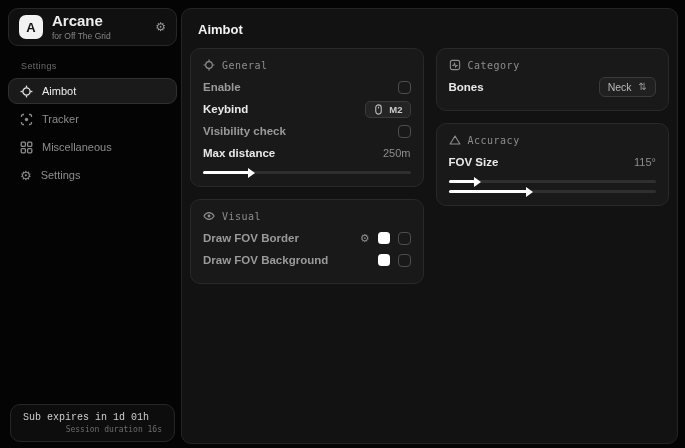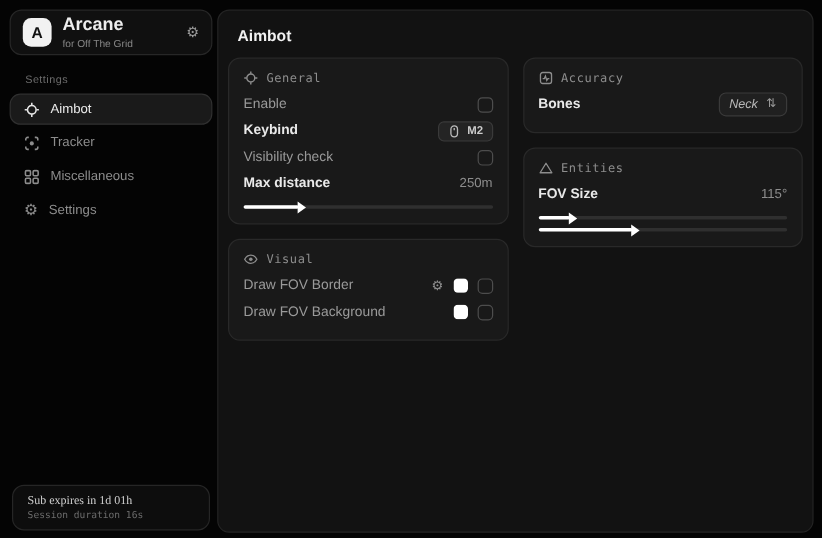--- a/index.html
+++ b/index.html
@@ -21,53 +21,53 @@
   .category-label { margin:15px 0 7px 13px; font-size:9px; color:#6c6c6c; letter-spacing:.4px; }
   .nav-item { height:26px; margin-bottom:2px; display:flex; align-items:center; gap:9px;
     padding:0 11px; border-radius:9px; border:1px solid transparent;
     font-size:11px; color:#8d8d8d; cursor:pointer; }
   .nav-item svg, .nav-item .glyph-icon { color:#8d8d8d; }
   .nav-item.active { background:#1a1a1a; border-color:#303030; color:#ececec; }
   .nav-item.active svg { color:#e5e5e5; }
   .sidebar-footer { position:absolute; left:2px; right:2px; bottom:2px; height:38px;
     border:1px solid #262626; border-radius:10px; background:#0d0d0d;
     padding:5px 12px; display:flex; flex-direction:column; justify-content:center; gap:2px; }
-  .footer-line1 { font-family:Liberation Serif, serif; font-size:10px; color:#cfcfcf; }
-  .footer-line2 { font-family:"DejaVu Sans Mono", monospace; font-size:8px; color:#6d6d6d; }
+  .footer-line1 { font-family:Liberation Mono, monospace; font-size:10px; color:#cfcfcf; }
+  .footer-line2 { font-family:"DejaVu Sans Mono", monospace; font-size:8px; color:#6d6d6d;text-align:right; }
 
   
   .main { position:absolute; left:181px; top:8px; right:7px; bottom:4px;
     background:#121212; border:1px solid #242424; border-radius:10px; overflow:hidden; }
   .main-title { padding:13px 16px 9px; font-size:13px; font-weight:bold; color:#f2f2f2; }
   .content { display:flex; gap:12px; padding:2px 8px; align-items:flex-start; }
   .col { width:236px; display:flex; flex-direction:column; gap:12px; }
 
   .card { background:#191919; border:1px solid #292929; border-radius:10px; padding:10px 12px 12px; }
   .card-header { display:flex; align-items:center; gap:7px; margin-bottom:5px;
     font-family:"DejaVu Sans Mono", monospace; font-size:10px; letter-spacing:.5px; color:#8d8d8d; }
   .card-header svg { color:#8d8d8d; }
   .row { min-height:22px; display:flex; align-items:center; justify-content:space-between; }
-  .lbl-muted { font-size:11.5px; color:#9a9a9a; }
+  .lbl-muted { font-size:11.5px; color:#9a9a9a;font-weight:bold; }
   .lbl-strong { font-size:11.5px; font-weight:600; color:#e9e9e9; }
   .val { font-size:11px; color:#8d8d8d; }
   .controls { display:flex; align-items:center; gap:8px; }
 
   .checkbox { width:13px; height:13px; border:1.5px solid #4d4d4d; border-radius:4px;
     background:transparent; cursor:pointer; flex:none; }
   .swatch { width:12px; height:12px; border-radius:3.5px; border:1px solid rgba(255,255,255,.25);
     cursor:pointer; flex:none; }
 
   .kbd-badge { display:flex; align-items:flex-start; gap:5px; background:#242424;
     border:1px solid #3a3a3a; border-radius:5px; padding:2px 7px; cursor:pointer; }
   .kbd-badge span { font-size:9.5px; font-weight:600; color:#cccccc; }
   .kbd-badge svg { color:#bbbbbb; }
 
   .select-btn { display:flex; align-items:center; gap:7px; background:#202020;
     border:1px solid #3a3a3a; border-radius:6px; padding:3px 8px; cursor:pointer; }
-  .select-btn span { font-size:10.5px; color:#b8b8b8;font-style:italic; }
+  .select-btn span { font-size:10.5px; color:#b8b8b8; }
   .select-btn .glyph-icon { font-size:10px; color:#9a9a9a; }
 
   .slider { position:relative; height:3px; background:#2f2f2f; border-radius:2px;
     margin-top:7px; cursor:pointer; }
   .slider-fill { position:absolute; left:0; top:0; bottom:0; background:#ffffff; border-radius:2px; }
   .slider-thumb { position:absolute; top:-3.5px; width:0; height:0; margin-left:-1px;
     border-top:5px solid transparent; border-bottom:5px solid transparent;
     border-left:7px solid #ffffff; cursor:grab; }
   .gear-sm { font-size:11px; color:#8f8f8f; cursor:pointer; }
   .slider-row { margin-bottom:4px; }
@@ -212,38 +212,38 @@
       </div>
 
       <div class="col">
 
         <div class="card">
           <div class="card-header">
             <svg width="12" height="12" viewBox="0 0 13 13" fill="none" stroke="currentColor" stroke-width="1.2">
               <rect x="1.5" y="1.5" width="10" height="10" rx="2"></rect>
               <polyline points="3.5,7 5,7 6,4.8 7.2,8.6 8.2,7 9.5,7"></polyline>
             </svg>
-            <span>Accuracy</span>
+            <span>Category</span>
           </div>
 
           <div class="row">
             <span class="lbl-strong">Bones</span>
             <span class="select-btn">
               <span>Neck</span>
               <span class="glyph-icon">⇅</span>
             </span>
           </div>
         </div>
 
         <div class="card">
           <div class="card-header">
             <svg width="12" height="12" viewBox="0 0 13 13" fill="none" stroke="currentColor" stroke-width="1.2">
               <path d="M6.5 2.2 L11.8 10.8 H1.2 Z" stroke-linejoin="round"></path>
             </svg>
-            <span>Entities</span>
+            <span>Accuracy</span>
           </div>
 
           <div class="row">
             <span class="lbl-strong">FOV Size</span>
             <span class="val">115°</span>
           </div>
           <div class="slider slider-row">
             <div class="slider-fill" style="width: 13%;"></div>
             <div class="slider-thumb" style="left: 13%;"></div>
           </div>

